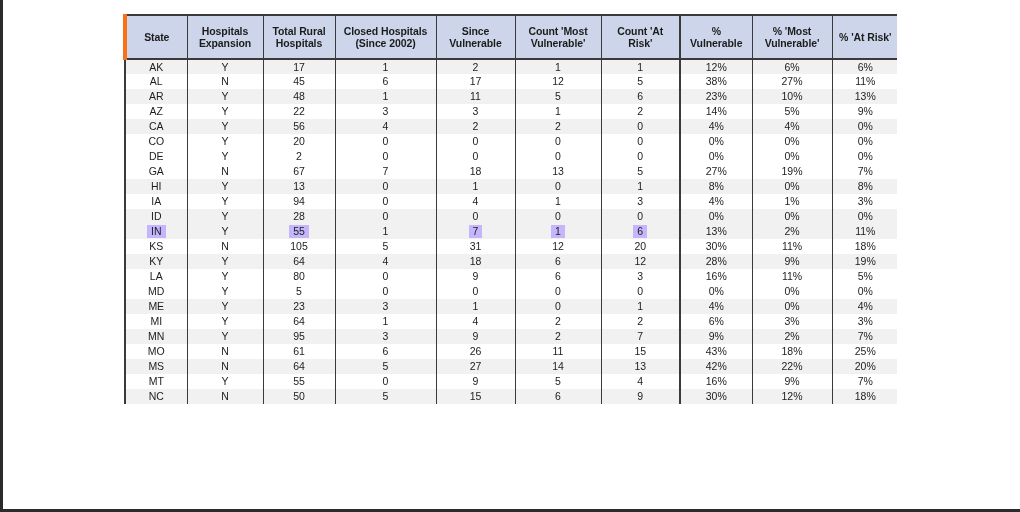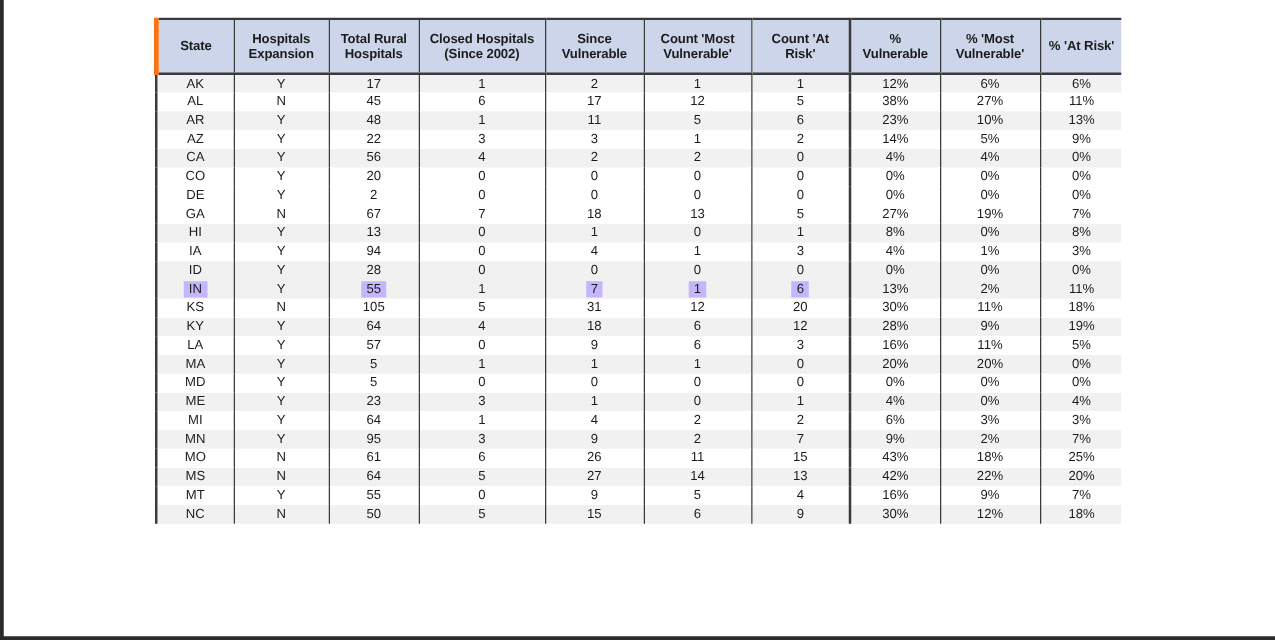--- a/index.html
+++ b/index.html
@@ -360,40 +360,28 @@
           <td><span class="cell-inner">18</span></td>
           <td><span class="cell-inner">6</span></td>
           <td><span class="cell-inner">12</span></td>
           <td class="group-start"><span class="cell-inner">28%</span></td>
           <td><span class="cell-inner">9%</span></td>
           <td class="last-col"><span class="cell-inner">19%</span></td>
         </tr>
         <tr class="band-even">
           <td class="first-col"><span class="cell-inner">LA</span></td>
           <td><span class="cell-inner">Y</span></td>
-          <td><span class="cell-inner">57</span></td>
+          <td><span class="cell-inner">80</span></td>
           <td><span class="cell-inner">0</span></td>
           <td><span class="cell-inner">9</span></td>
           <td><span class="cell-inner">6</span></td>
           <td><span class="cell-inner">3</span></td>
           <td class="group-start"><span class="cell-inner">16%</span></td>
           <td><span class="cell-inner">11%</span></td>
           <td class="last-col"><span class="cell-inner">5%</span></td>
-        </tr>
-        <tr class="band-odd">
-          <td class="first-col"><span class="cell-inner">MA</span></td>
-          <td><span class="cell-inner">Y</span></td>
-          <td><span class="cell-inner">5</span></td>
-          <td><span class="cell-inner">1</span></td>
-          <td><span class="cell-inner">1</span></td>
-          <td><span class="cell-inner">1</span></td>
-          <td><span class="cell-inner">0</span></td>
-          <td class="group-start"><span class="cell-inner">20%</span></td>
-          <td><span class="cell-inner">20%</span></td>
-          <td class="last-col"><span class="cell-inner">0%</span></td>
         </tr>
         <tr class="band-even">
           <td class="first-col"><span class="cell-inner">MD</span></td>
           <td><span class="cell-inner">Y</span></td>
           <td><span class="cell-inner">5</span></td>
           <td><span class="cell-inner">0</span></td>
           <td><span class="cell-inner">0</span></td>
           <td><span class="cell-inner">0</span></td>
           <td><span class="cell-inner">0</span></td>
           <td class="group-start"><span class="cell-inner">0%</span></td>

